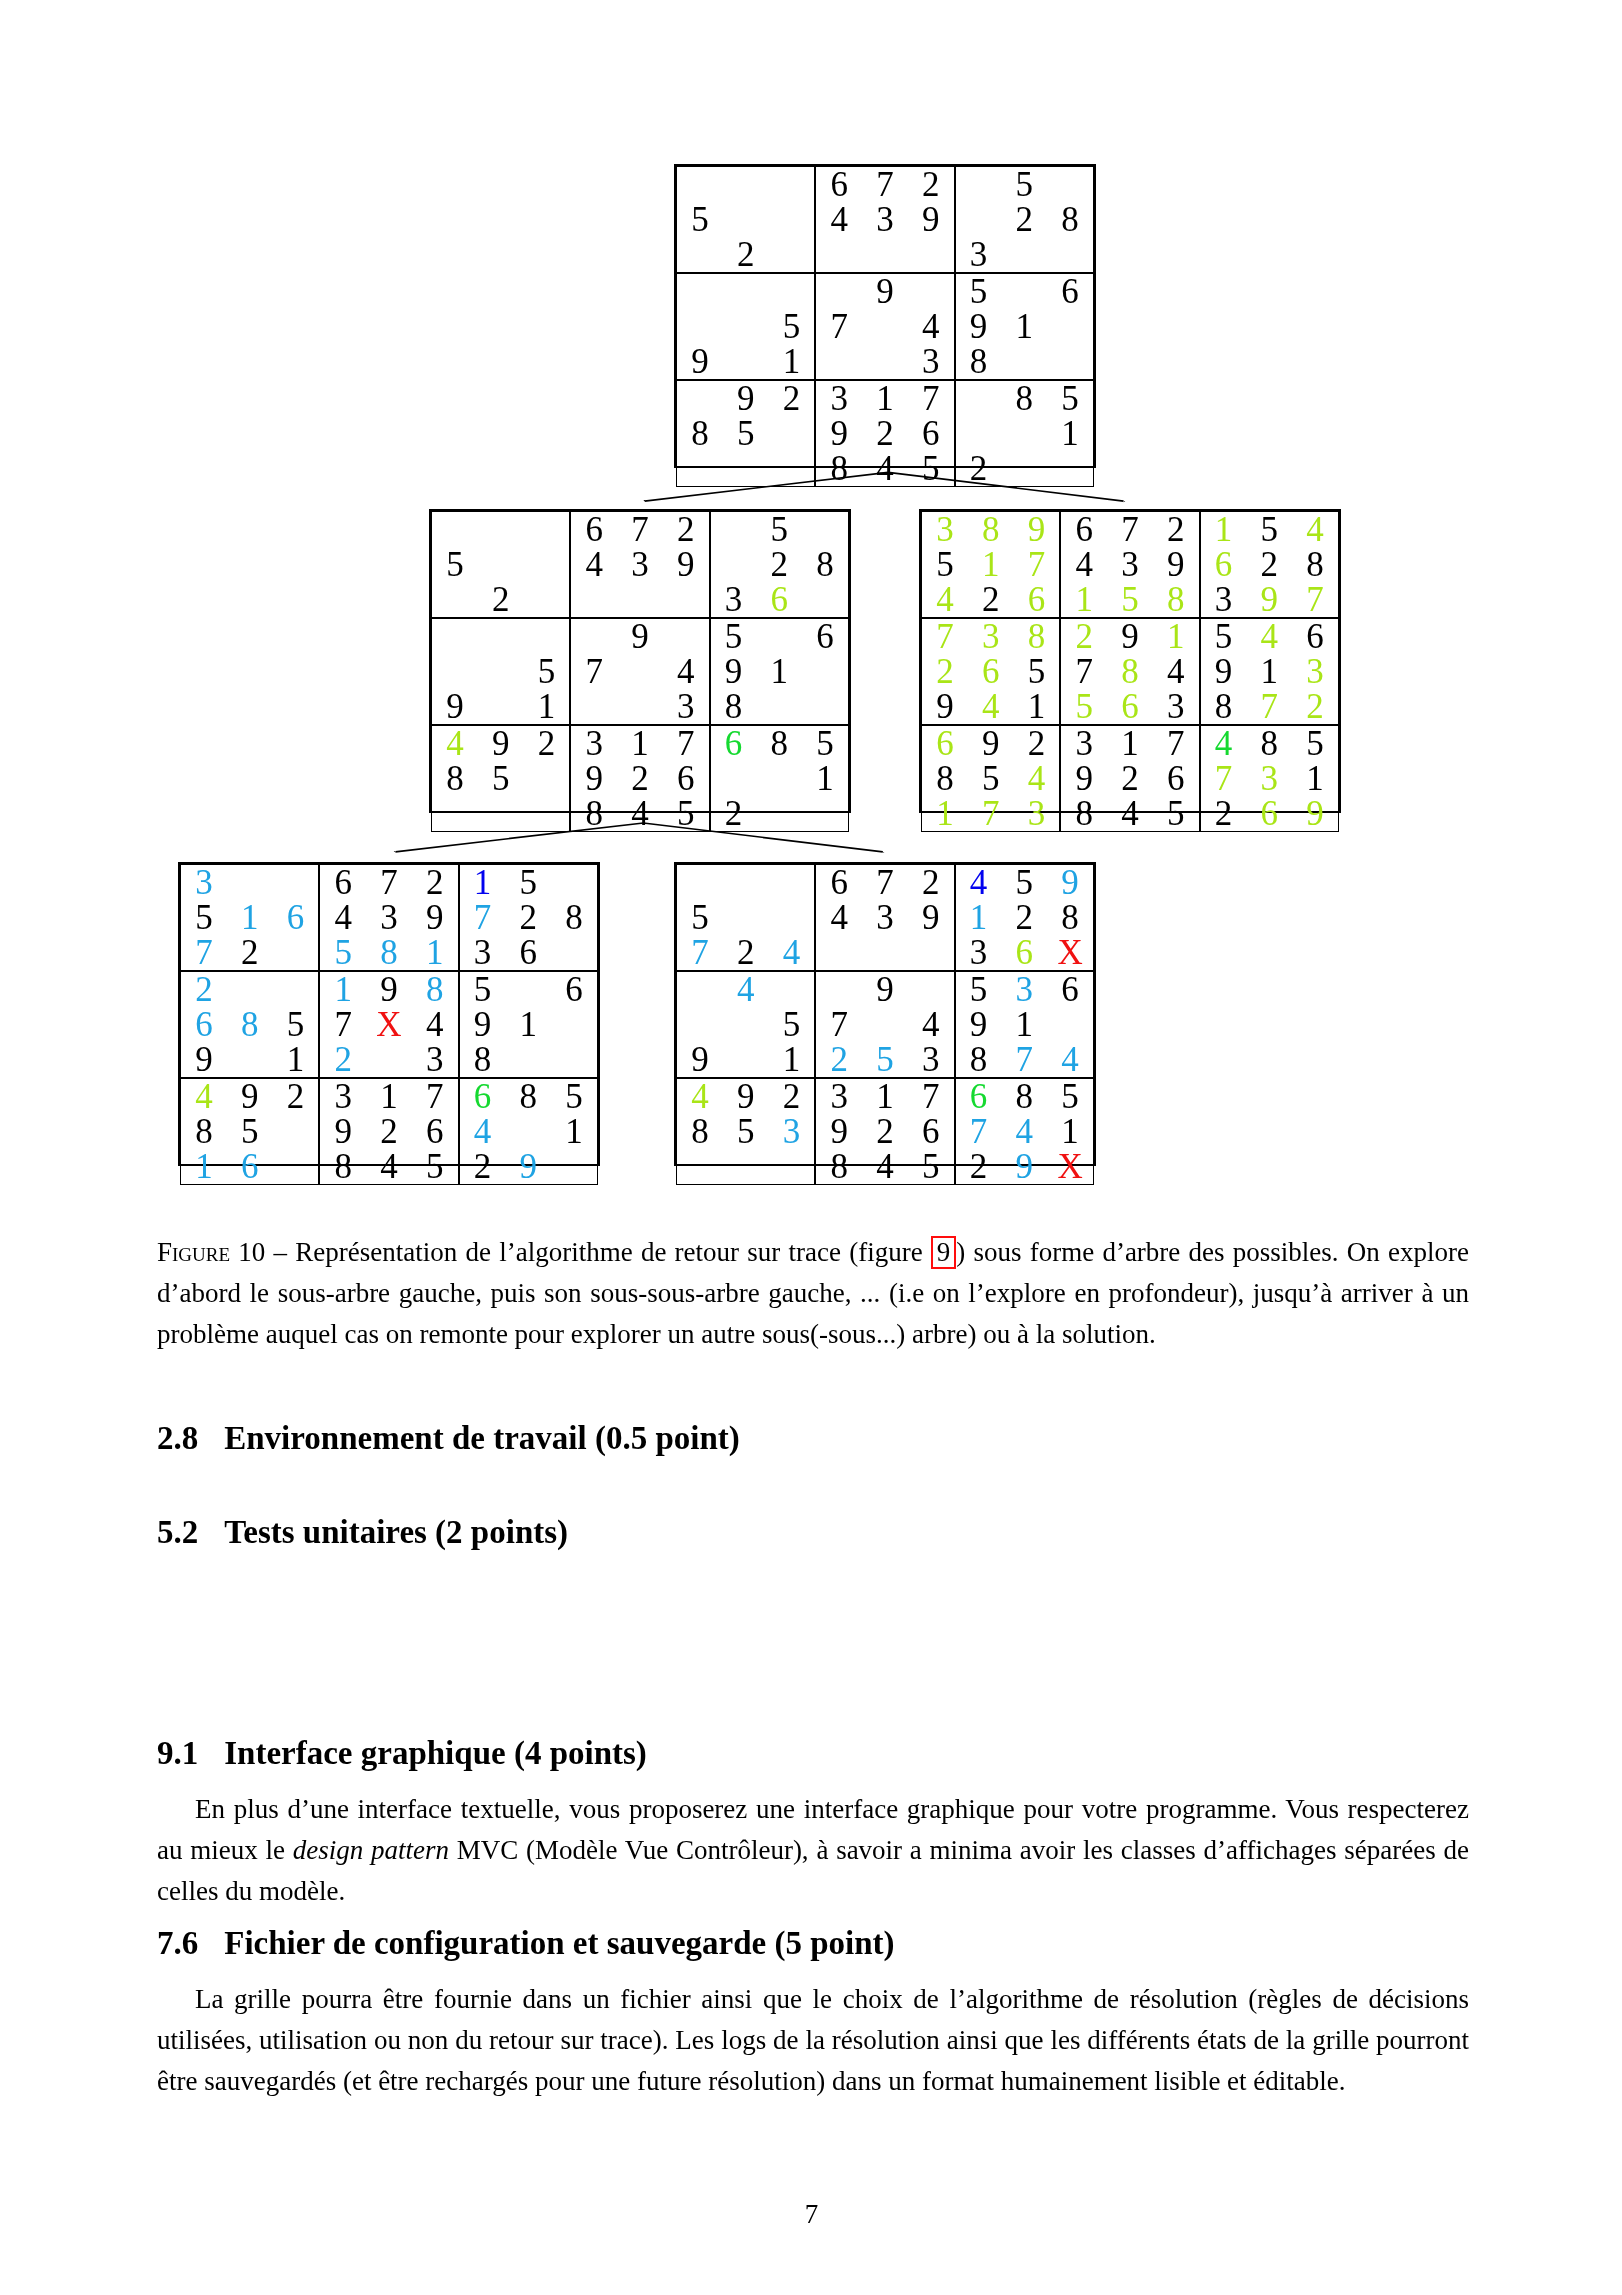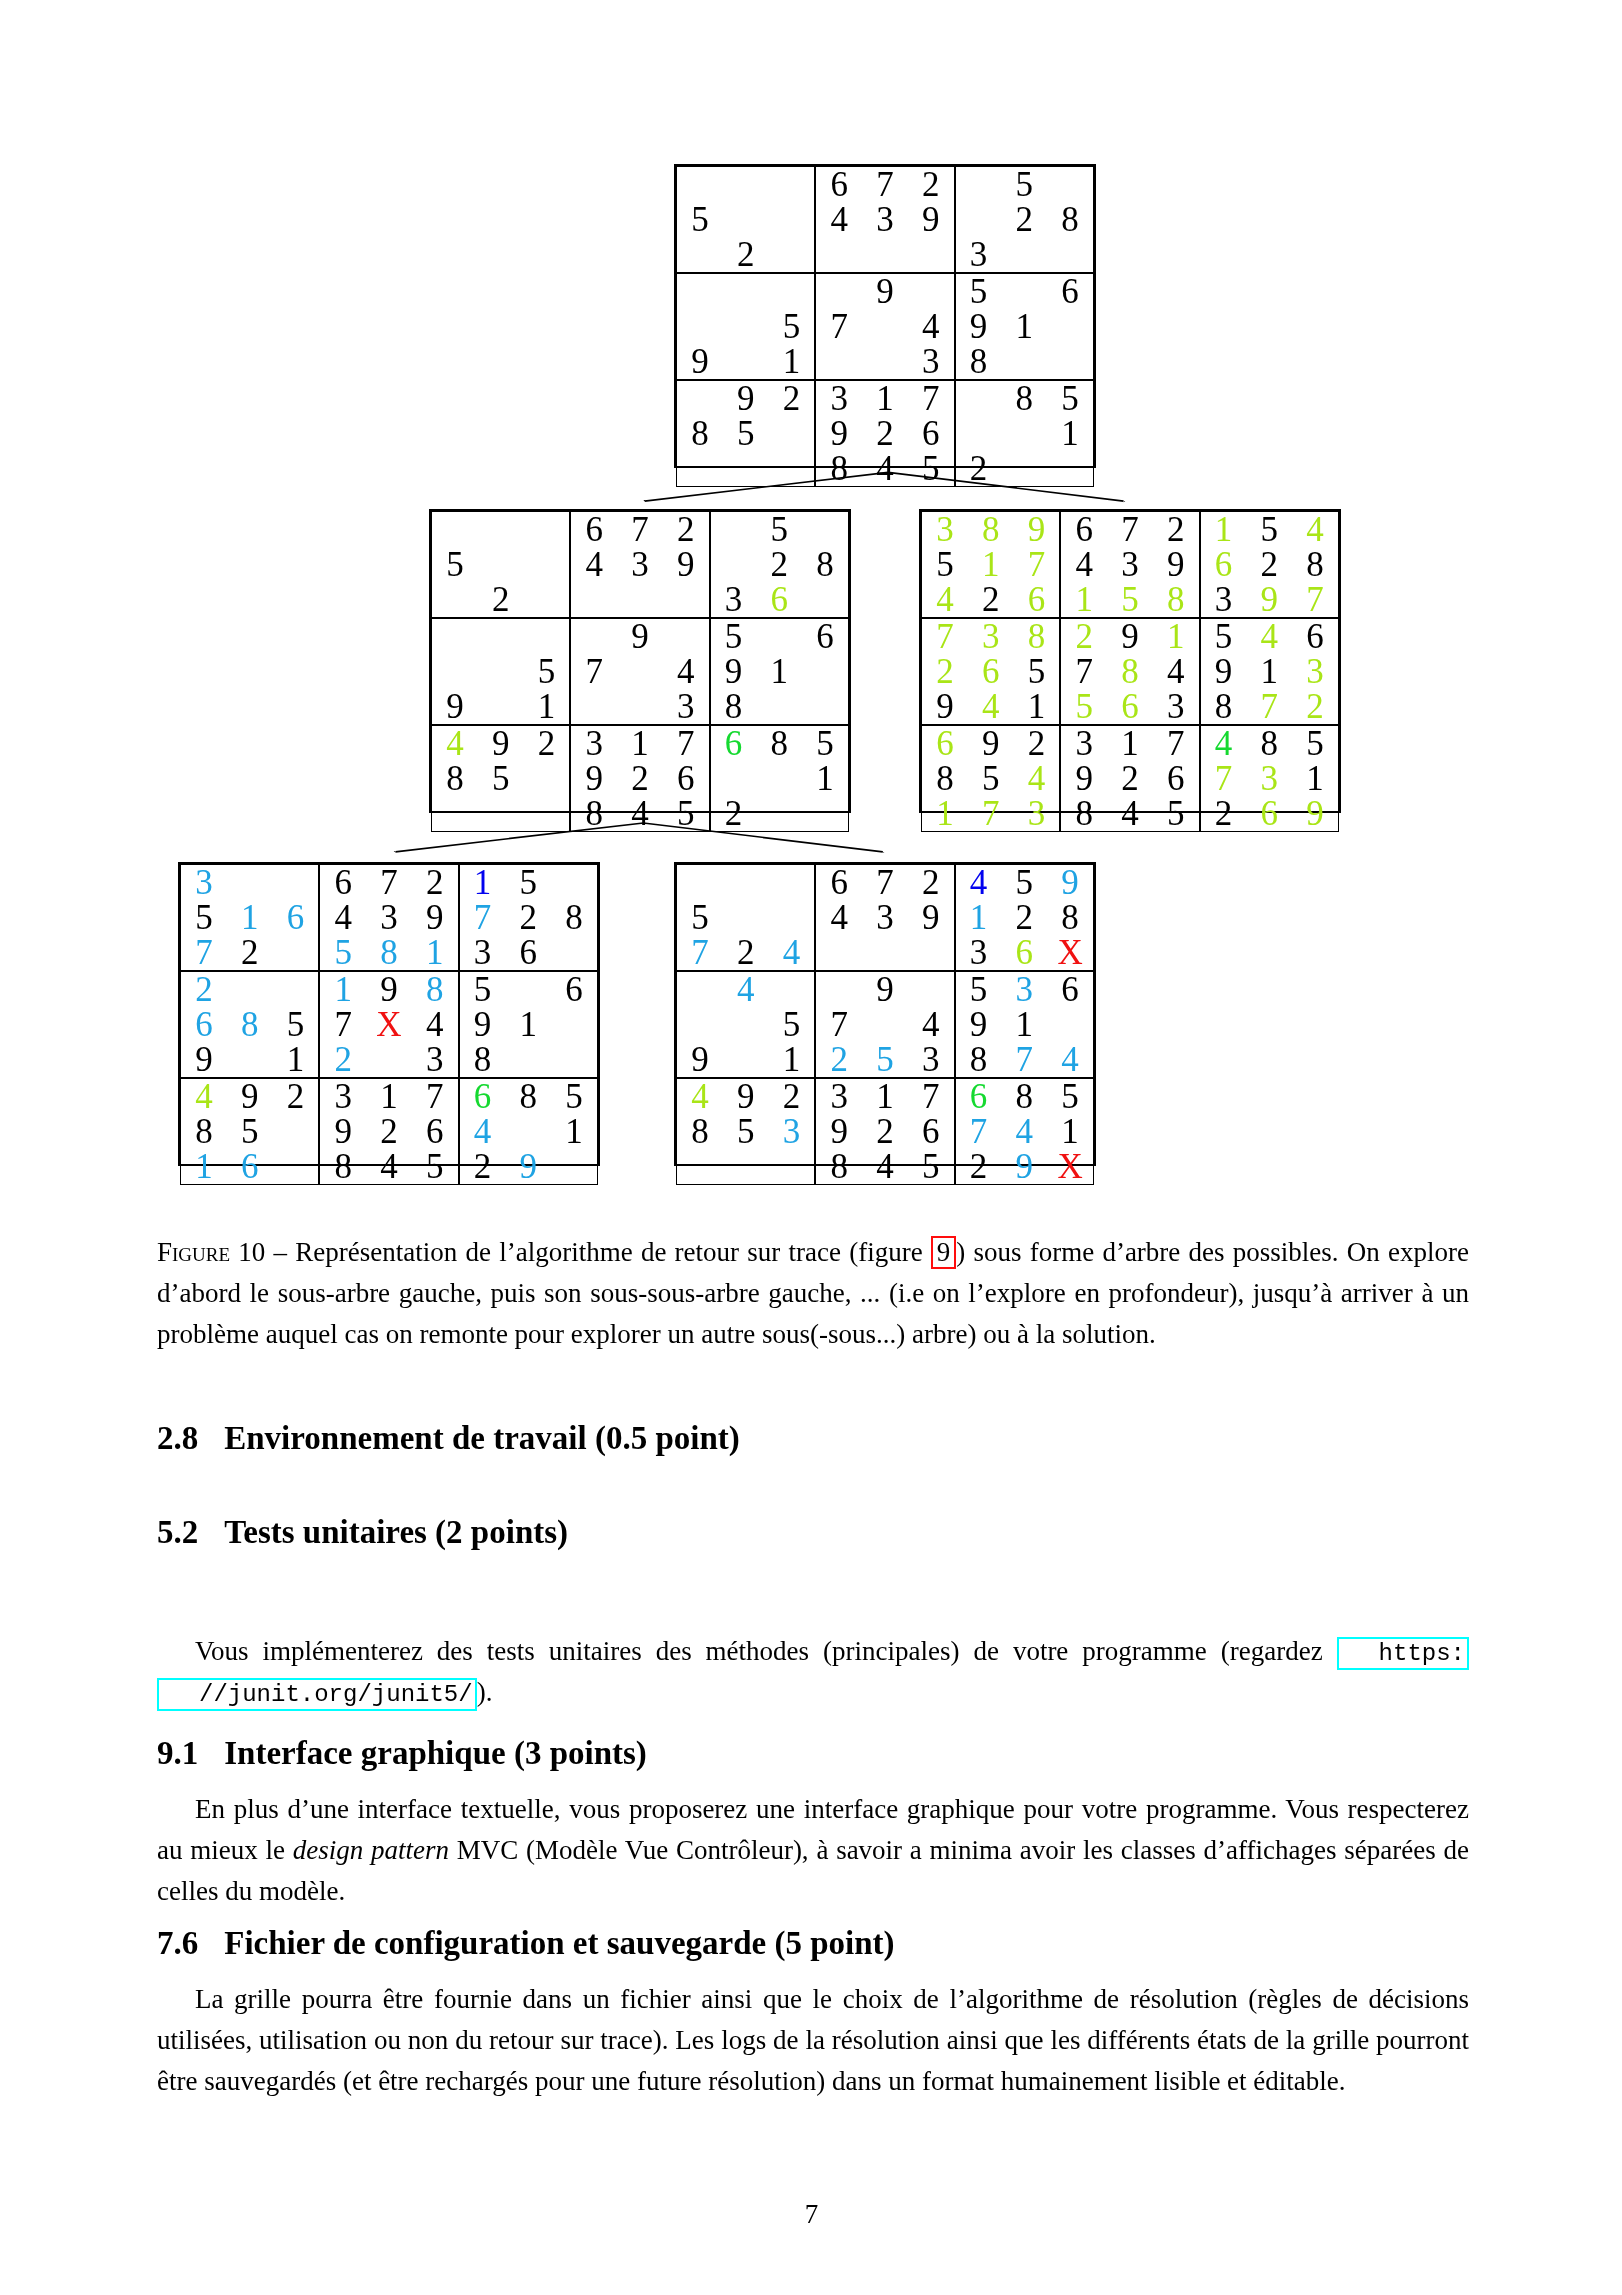--- a/index.html
+++ b/index.html
@@ -568,23 +568,22 @@
         <div class="scell" style="color: rgb(240, 17, 17);">X</div>
       </div>
     </div>
 
   <p class="tblock caption" style="top:1205px"><span class="figlabel">Figure 10 – </span><span>Représentation de l’algorithme de retour sur trace (figure </span><span class="refbox">9</span><span>) sous forme d’arbre des possibles. On explore d’abord le sous-arbre gauche, puis son sous-sous-arbre gauche, ... (i.e on l’explore en profondeur), jusqu’à arriver à un problème auquel cas on remonte pour explorer un autre sous(-sous...) arbre) ou à la solution.</span></p>
 
 
   <h3 class="tblock subsec" style="top:1420px"><span class="subnum">2.8</span><span>Environnement de travail (0.5 point)</span></h3>
 
   <h3 class="tblock subsec" style="top:1514px"><span class="subnum">5.2</span><span>Tests unitaires (2 points)</span></h3>
-  <p class="tblock para" style="top:1631px"><span>Vous implémenterez des tests unitaires des méthodes (principales) de votre programme (regardez </span><span class="urlbox">https:</span><span class="urlbox">//junit.org/junit5/</span><span>).</span></p>
-
-  <h3 class="tblock subsec" style="top:1735px"><span class="subnum">9.1</span><span>Interface graphique (3 points)</span></h3>
+
+  <h3 class="tblock subsec" style="top:1735px"><span class="subnum">9.1</span><span>Interface graphique (4 points)</span></h3>
   <p class="tblock para" style="top:1789px"><span>En plus d’une interface textuelle, vous proposerez une interface graphique pour votre programme. Vous respecterez au mieux le </span><span class="ital">design pattern</span><span> MVC (Modèle Vue Contrôleur), à savoir a minima avoir les classes d’affichages séparées de celles du modèle.</span></p>
 
   <h3 class="tblock subsec" style="top:1925px"><span class="subnum">7.6</span><span>Fichier de configuration et sauvegarde (5 point)</span></h3>
   <p class="tblock para" style="top:1979px">La grille pourra être fournie dans un fichier ainsi que le choix de l’algorithme de résolution (règles de décisions utilisées, utilisation ou non du retour sur trace). Les logs de la résolution ainsi que les différents états de la grille pourront être sauvegardés (et être rechargés pour une future résolution) dans un format humainement lisible et éditable.</p>
 
   <div class="pagenum" style="top:2199px">7</div>
 
 </div>
 
 

